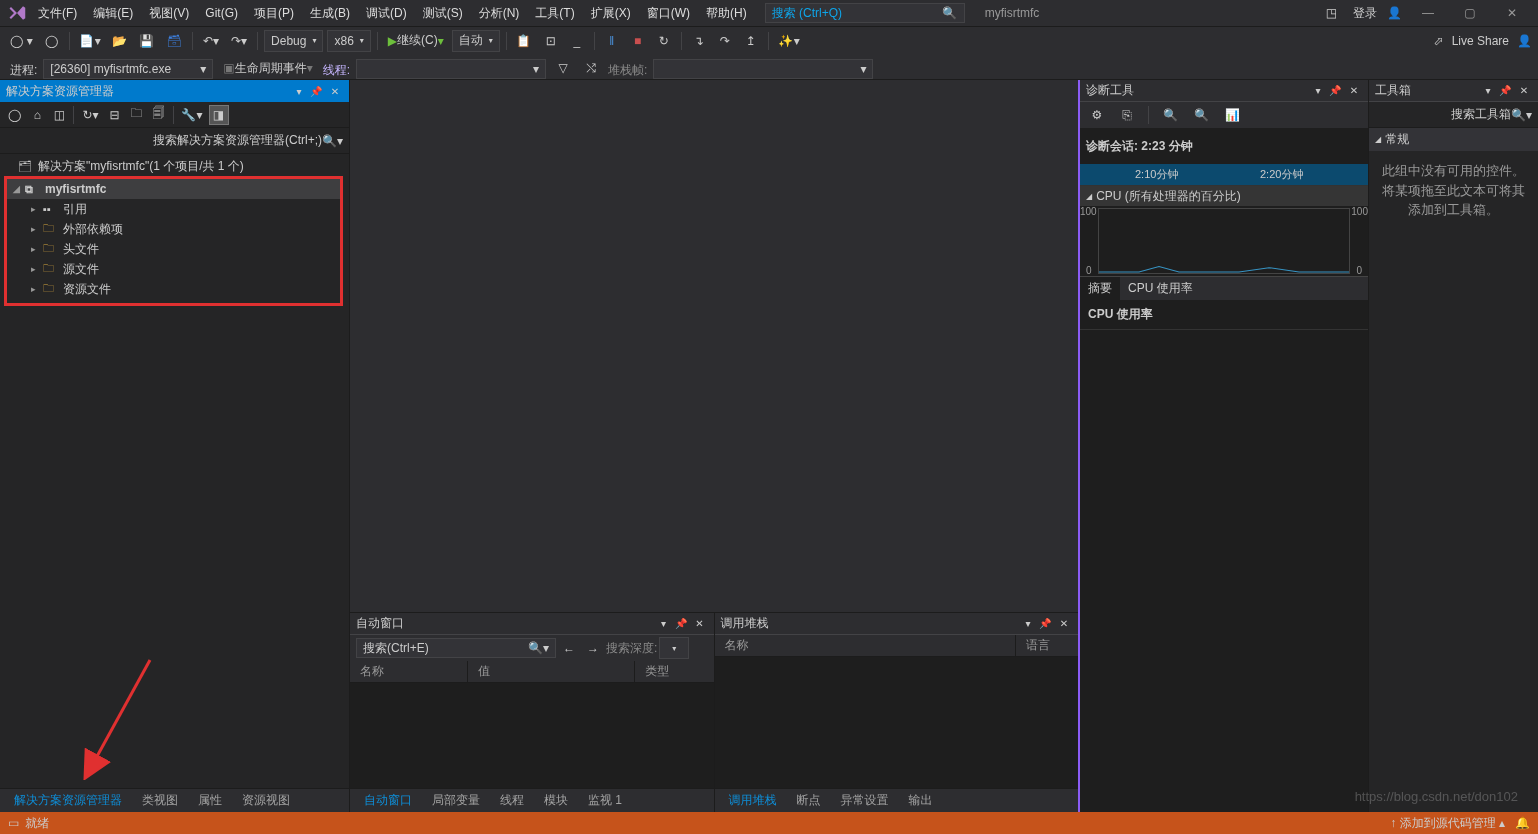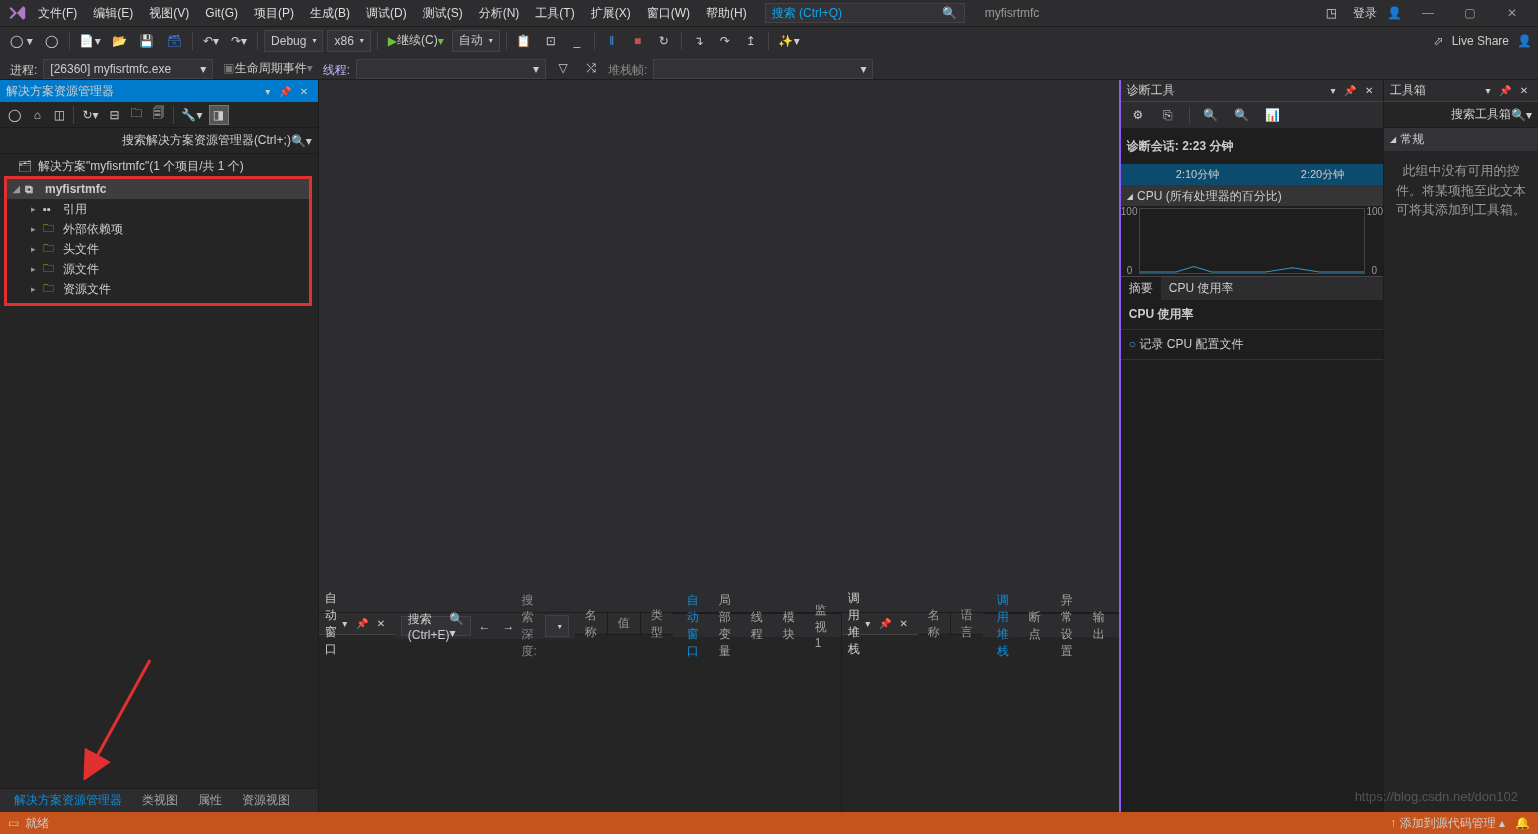--- a/index.html
+++ b/index.html
@@ -30,21 +30,21 @@
 .tree{flex:1;background:#252526;overflow:auto;padding-top:2px}
 .tree-highlight{border:3px solid #e03030;margin:0 6px 0 4px;padding-bottom:4px}
 .tree-item{display:flex;align-items:center;height:20px;padding-left:6px;color:#ccc}
 .tree-item.sol{color:#888}
 .tree-item.project{font-weight:bold;color:#fff;background:#3e3e40}
 .tree-item .arrow{width:12px;font-size:9px;color:#999}
 .tree-item .icon{width:16px;margin-right:4px;font-size:11px}
 .center-panel{flex:1;display:flex;flex-direction:column;background:#1e1e1e}
 .center-top{flex:1;background:#2d2d30}
 .bottom-panels{height:200px;display:flex;border-top:1px solid #1c1c1c}
-.bottom-panel{flex:1;display:flex;flex-direction:row;border-right:1px solid #1c1c1c;background:#252526}
+.bottom-panel{flex:1;display:flex;flex-direction:column;border-right:1px solid #1c1c1c;background:#252526}
 .bottom-panel:last-child{border-right:none}
 .bp-search{display:flex;align-items:center;height:26px;padding:0 6px;gap:2px;background:#2d2d30}
 .bp-search-input{flex:1;background:#333337;border:1px solid #434346;height:20px;padding:0 6px;color:#999;display:flex;align-items:center;justify-content:space-between;max-width:200px}
 .bp-cols{display:flex;height:22px;background:#2d2d30;border-bottom:1px solid #1c1c1c}
 .bp-col{padding:0 10px;display:flex;align-items:center;color:#999;border-right:1px solid #1c1c1c}
 .bottom-tabs{height:24px;display:flex;align-items:center;padding:0 6px;gap:4px;background:#2d2d30;border-top:1px solid #1c1c1c}
 .bt-tab{padding:3px 8px;color:#a3a3a3}
 .bt-tab.active{color:#0e8dd6}
 .right-panel{width:290px;display:flex;flex-direction:column;border-left:2px solid #8b5cf6;background:#252526}
 .diag-toolbar{height:26px;display:flex;align-items:center;padding:0 6px;gap:8px;background:#2d2d30}
@@ -352,21 +352,20 @@
         <svg width="100%" height="100%" viewBox="0 0 250 60" preserveAspectRatio="none">
           <polyline points="0,59 40,59 60,54 80,59 140,59 170,55 200,59 250,59" fill="none" stroke="#3794c4" stroke-width="1"></polyline>
         </svg>
       </div>
     </div>
     <div class="diag-tabs">
       <span class="diag-tab active">摘要</span>
       <span class="diag-tab">CPU 使用率</span>
     </div>
     <div class="diag-section" style="font-weight:bold"><span>CPU 使用率</span></div>
-    <div class="diag-section" style="color:#4aa0d8">○ <span>记录 CPU 配置文件</span></div>
     <div style="flex:1;background:#1e1e1e"></div>
   </div>
 
   <div class="toolbox-panel">
     <div class="panel-header inactive">
       <span>工具箱</span>
       <div class="panel-header-btns">
           <span class="panel-header-btn">▾</span>
           <span class="panel-header-btn">📌</span>
           <span class="panel-header-btn">✕</span>

